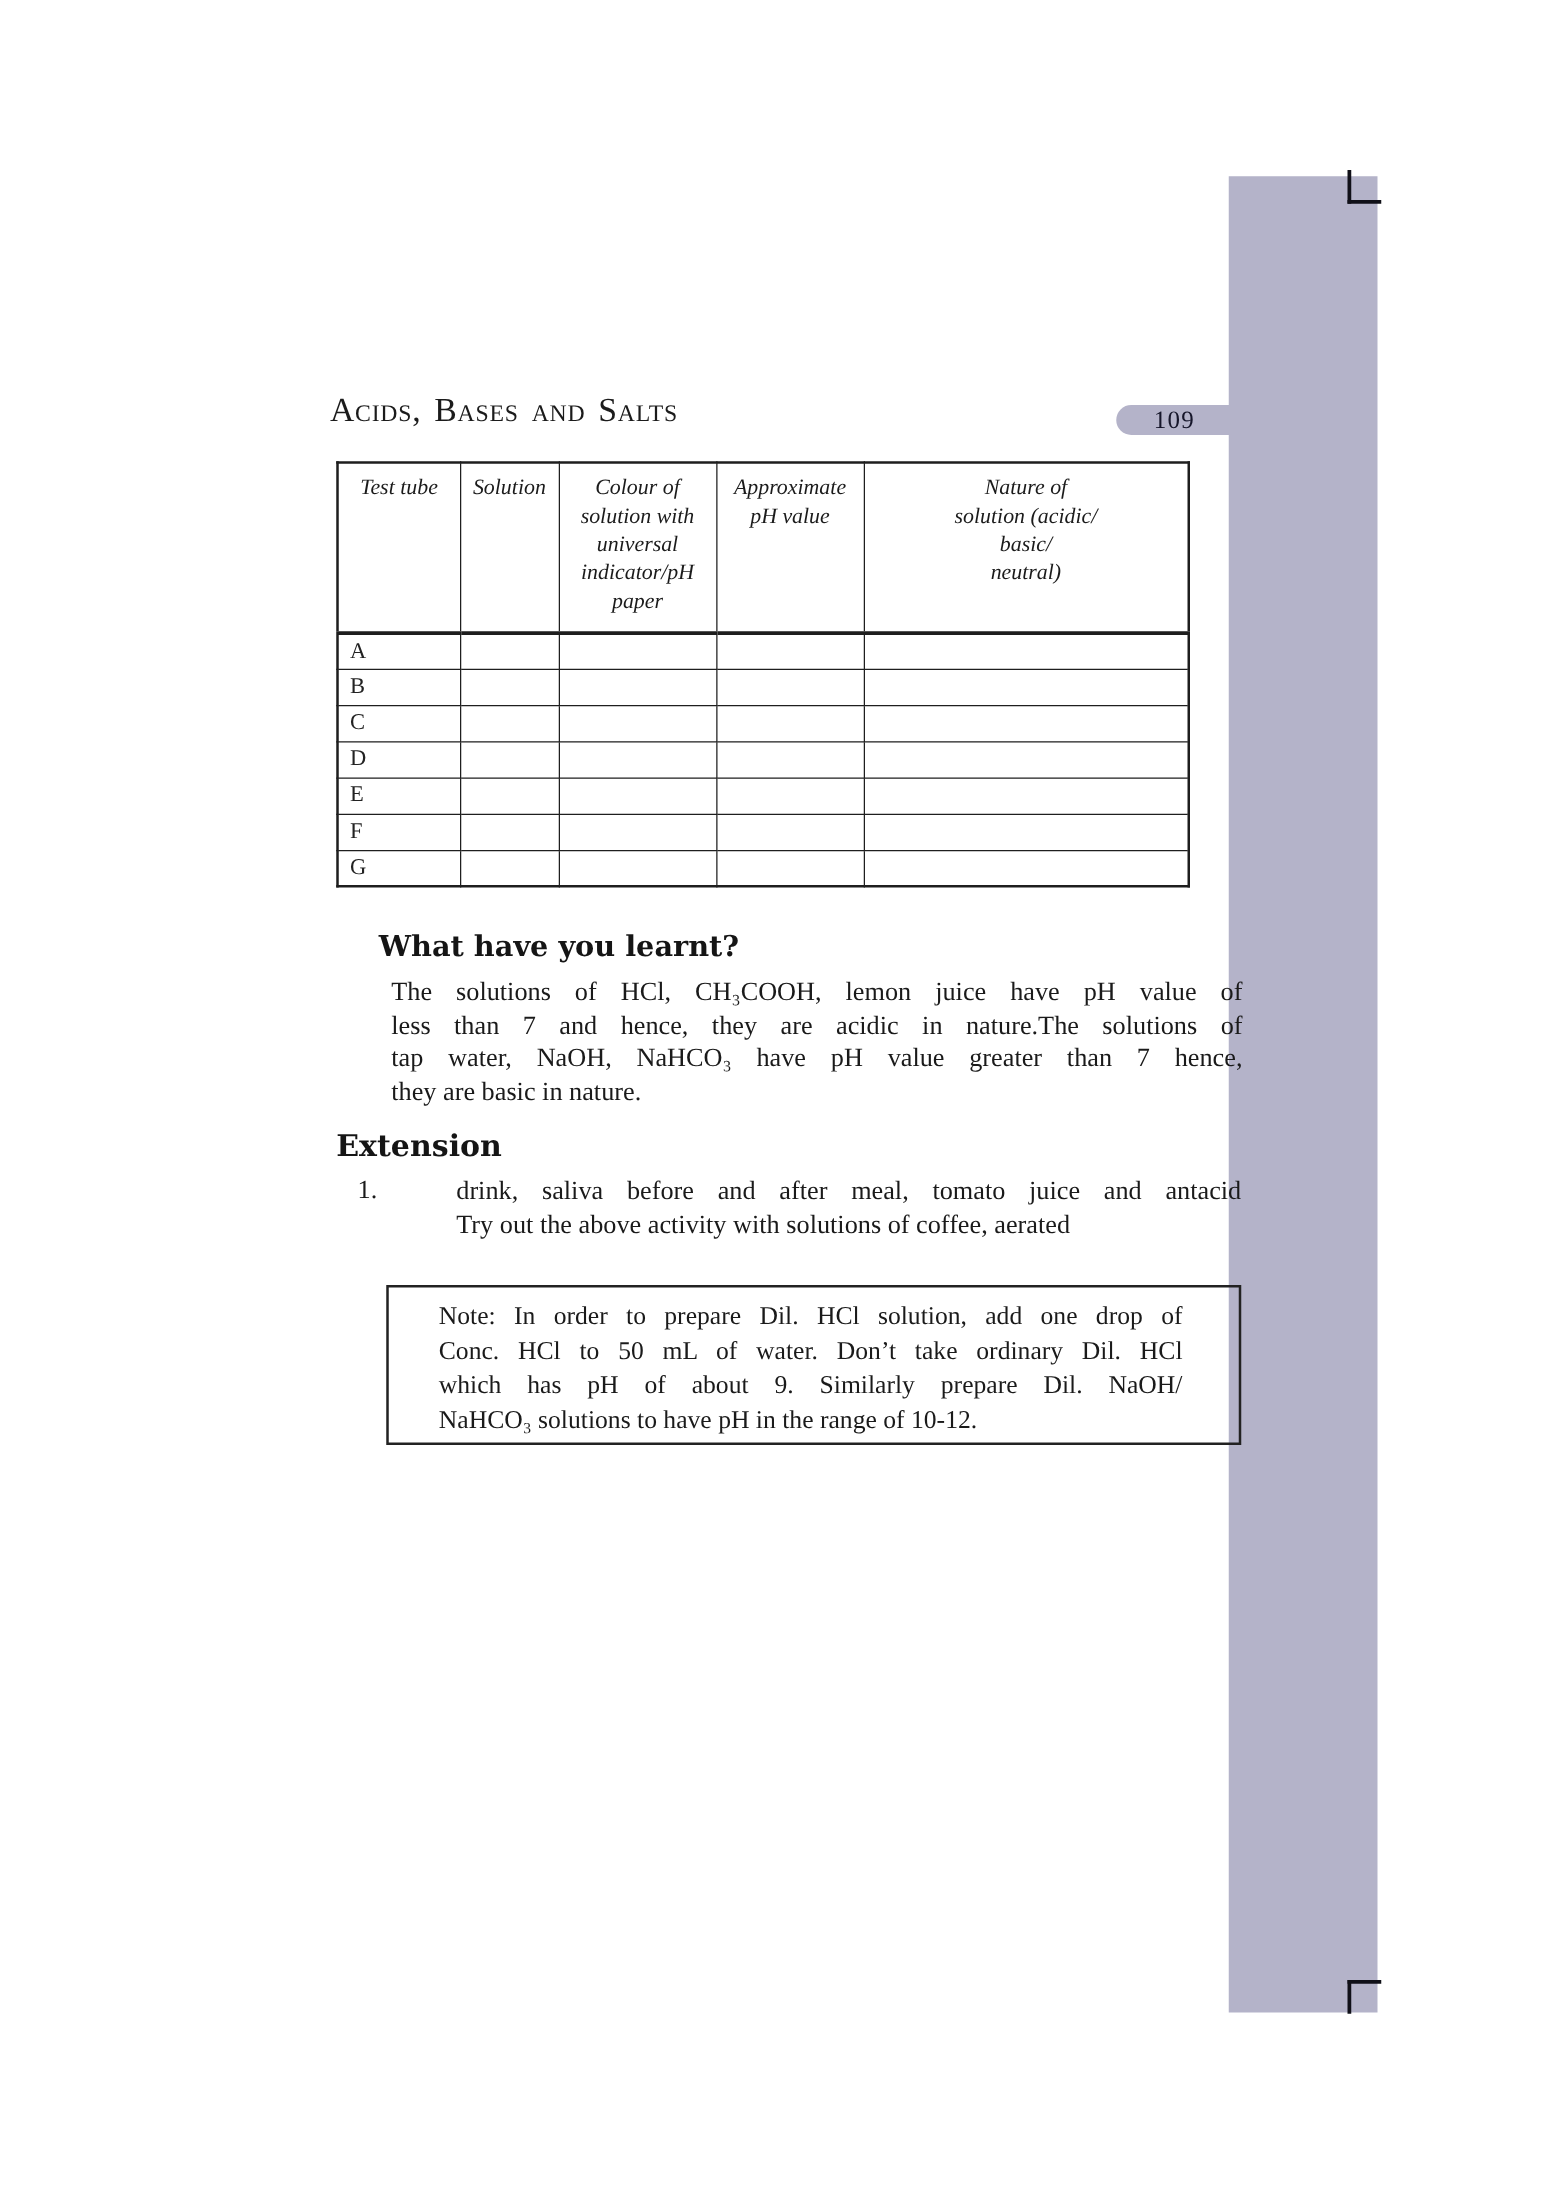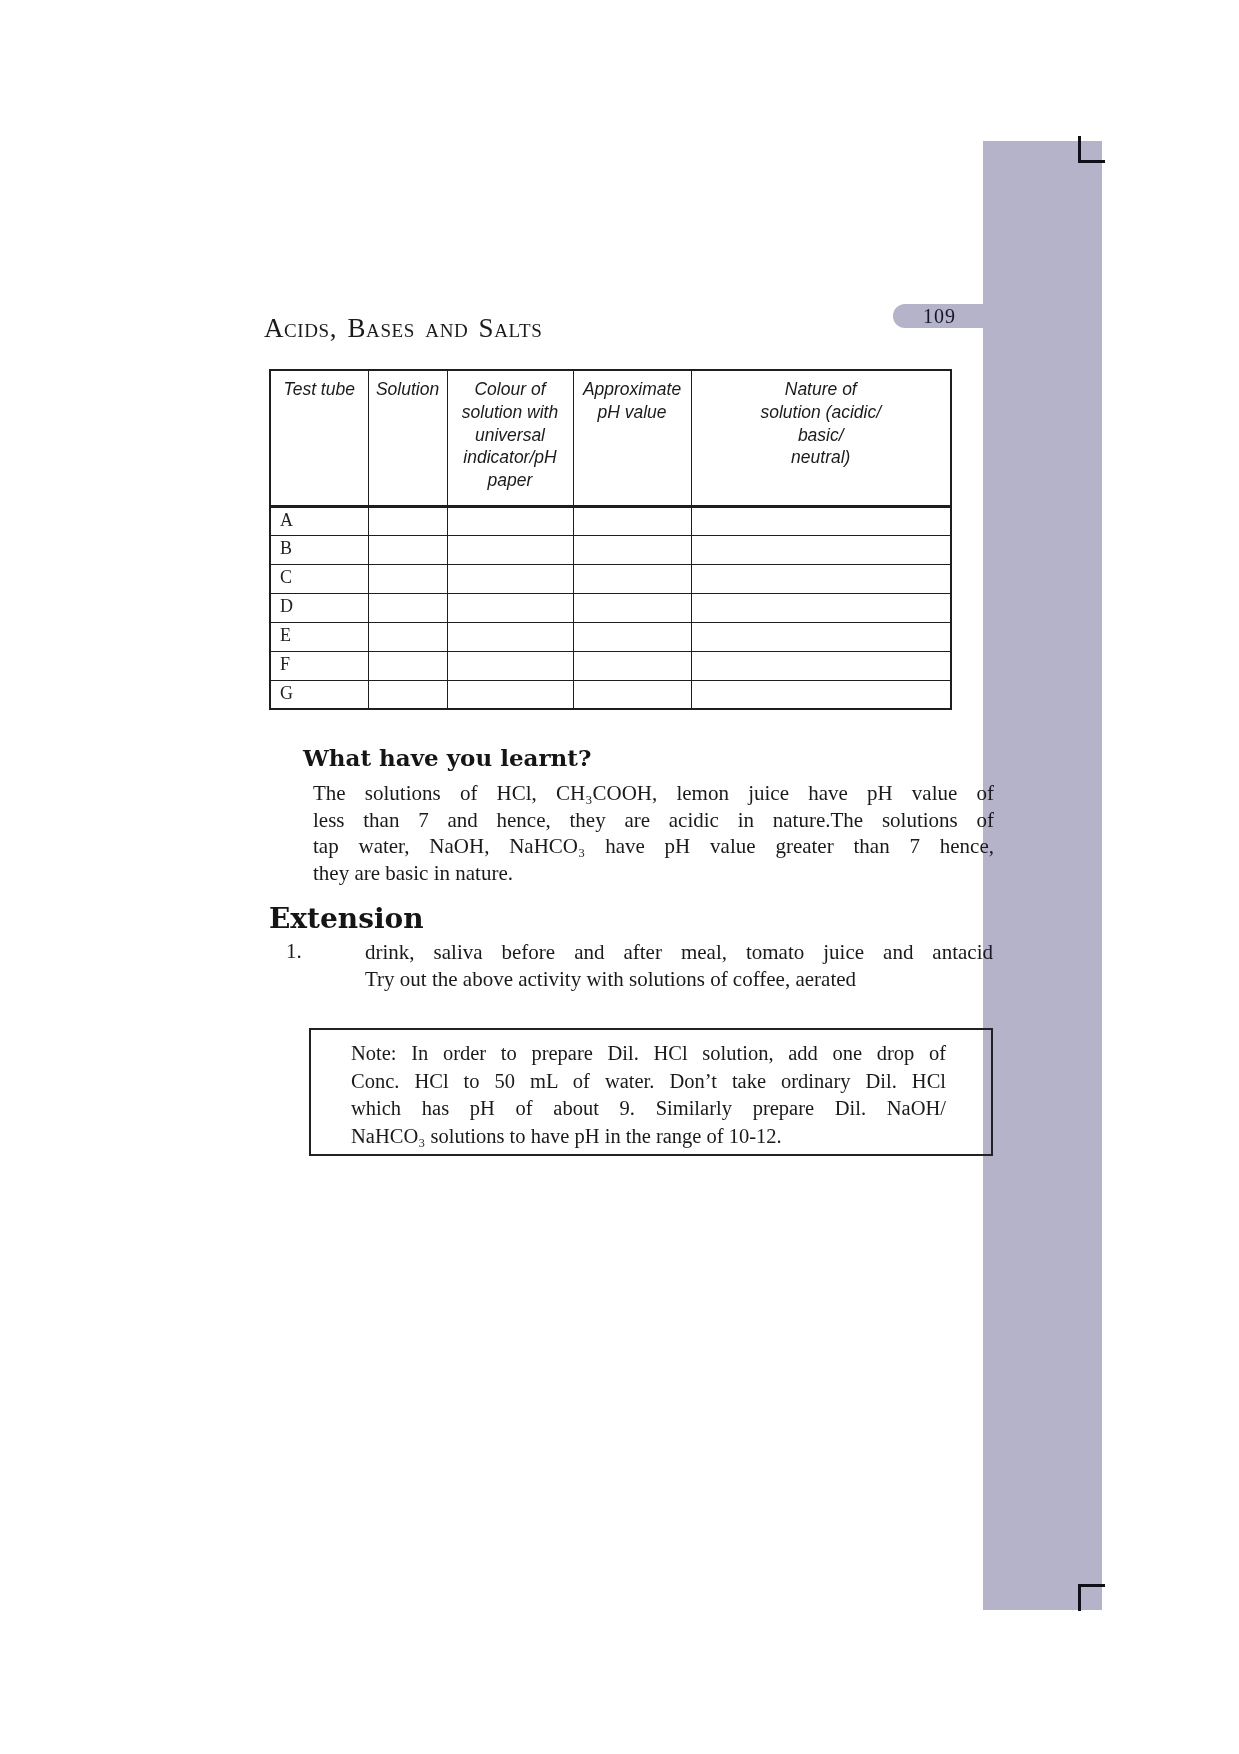--- a/index.html
+++ b/index.html
@@ -25,59 +25,59 @@
   .crop-mark.bottom { left:1078px; top:1584px; border-left:3px solid #101018; border-top:3px solid #101018; }
 
   
   .running-head {
     position:absolute; left:264px; top:313px;
     font-variant:small-caps;
     font-size:27px; letter-spacing:0.6px; word-spacing:3px;
     color:#1b1b1b; white-space:nowrap;text-align:center;
   }
   .page-badge {
-    position:absolute; left:893px; top:304px;
+    position:absolute; left:893px; top:324px;
     width:93px; height:24px;
     background:#b4b3c9;
     border-radius:12px 0 0 12px;
     display:flex; align-items:center; justify-content:center;
     font-size:20px; color:#16162a; letter-spacing:1px;
   }
 
   
   table.activity {
     position:absolute; left:269px; top:369px;
     width:681px;
     border-collapse:collapse; table-layout:fixed;
     border:2.5px solid #1e1e1e;
   }
   table.activity th, table.activity td {
     border:1.5px solid #1e1e1e;
   }
   table.activity th {
     height:136px; vertical-align:top; padding-top:7px;
-    font-family:Liberation Sans, sans-serif;
+    font-family:Liberation Serif, serif;
     font-style:italic; font-weight:normal;
     font-size:17.5px; line-height:1.3; color:#1b1b1b;
     border-bottom:3px solid #1e1e1e;
   }
   table.activity td {
     height:29px; vertical-align:top;
     font-size:18px; padding:2px 0 0 9px; color:#222;
   }
   .thc .tline { text-align:center; }
 
   
   .heading {
     position:absolute; left:269px;
     font-family:"DejaVu Serif","Liberation Serif",serif;
     font-weight:bold; color:#151515; white-space:nowrap;
   }
   .heading.learnt { top:744px; font-size:23px;margin-left:34px; }
-  .heading.ext    { top:902px; font-size:28px;text-align:right; }
+  .heading.ext    { top:902px; font-size:24px;text-align:right; }
 
   .para {
     position:absolute;
     font-size:21px; line-height:26.6px; color:#1a1a1a;margin-left:44px;
   }
   .para.learnt-body { left:269px; top:780px; width:681px; }
 
   .list-number {
     position:absolute; left:286px; top:939px;
     font-size:21px; color:#1a1a1a;

